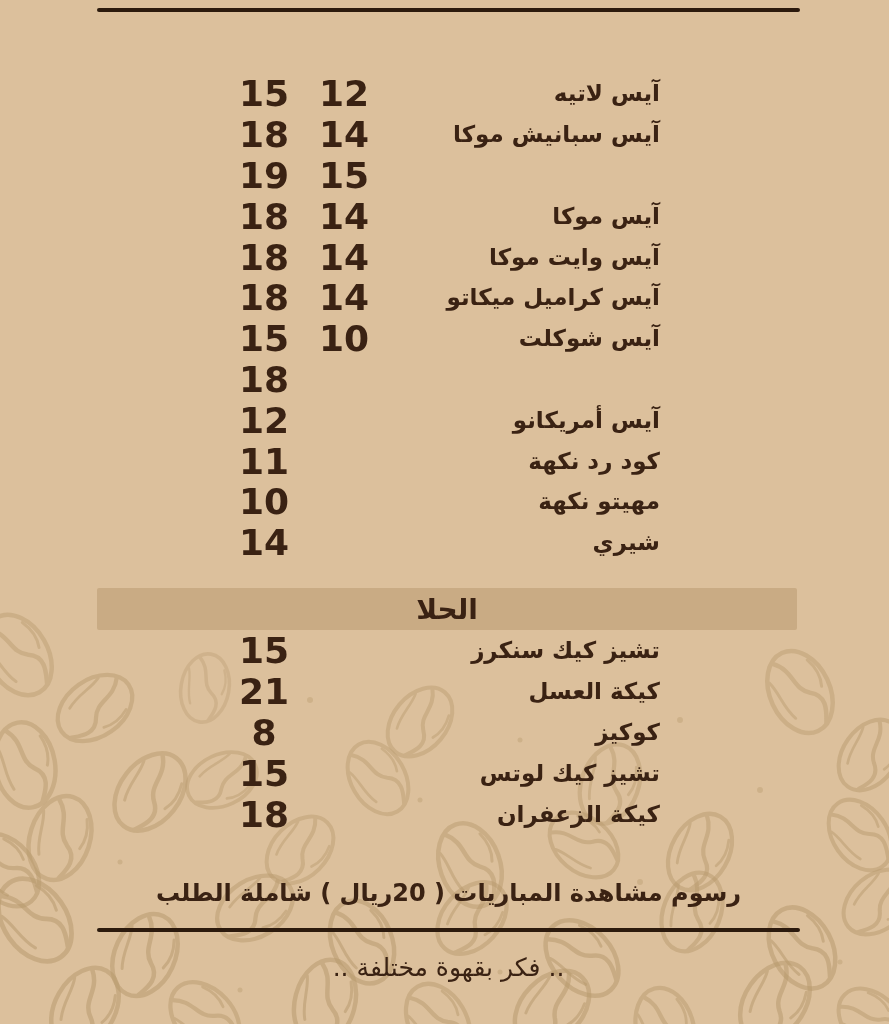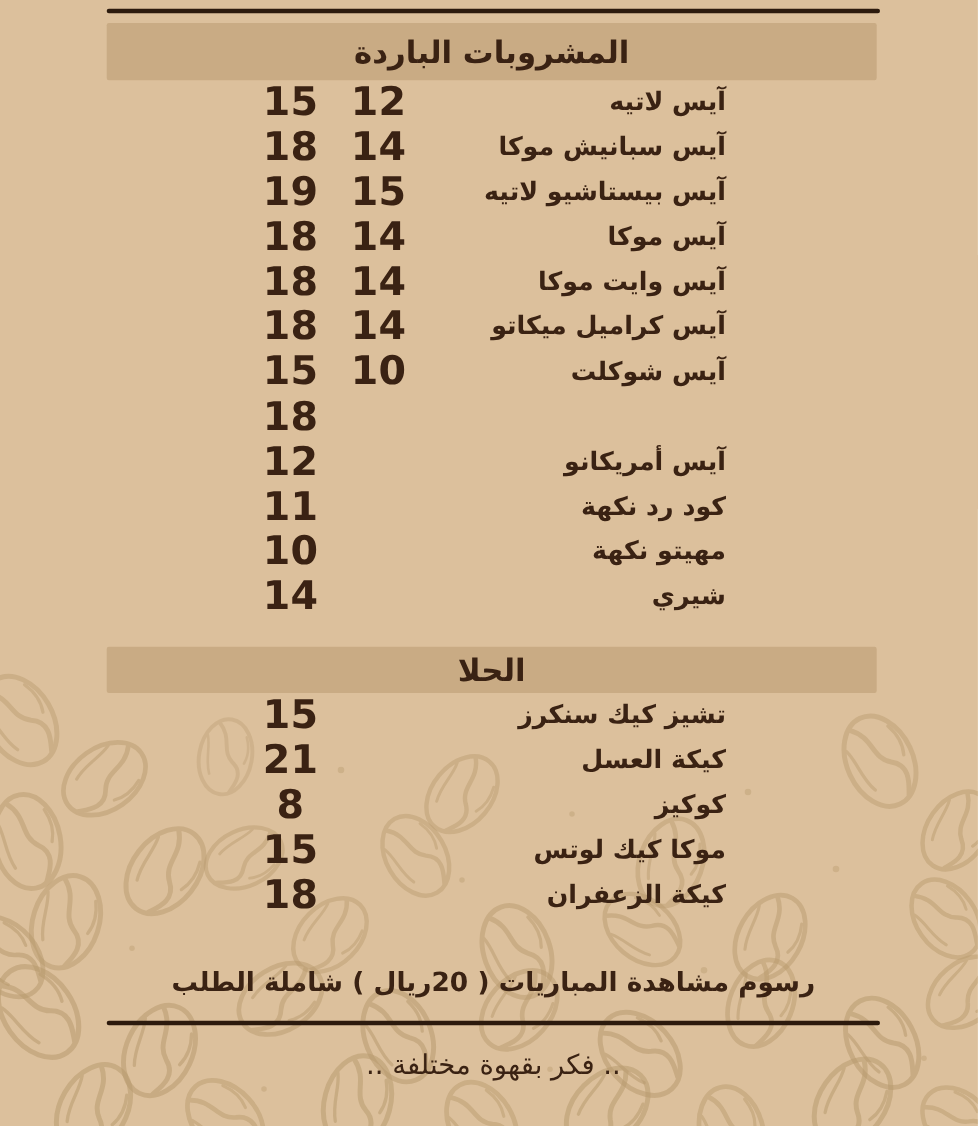--- a/index.html
+++ b/index.html
@@ -126,39 +126,35 @@
         <circle cx="640" cy="882" r="3"></circle>
       <circle cx="500" cy="972" r="2.5"></circle>
         <circle cx="840" cy="962" r="2.5"></circle>
     </g>
   </svg>
 
   <div class="content">
 
     <div class="rule top"></div>
 
-    <div class="section-bar" id="bar-cold">
-      <span class="section-title">المشروبات الباردة</span>
-    </div>
 
     <div class="menu-rows" id="rows-cold">
   <div class="menu-row">
     <span class="item-name">آيس لاتيه</span>
     <span class="price price-small">12</span>
     <span class="price price-large">15</span>
   </div>
 
   <div class="menu-row">
     <span class="item-name">آيس سبانيش موكا</span>
     <span class="price price-small">14</span>
     <span class="price price-large">18</span>
   </div>
 
   <div class="menu-row">
-    <span class="item-name">آيس بيستاشيو لاتيه</span>
     <span class="price price-small">15</span>
     <span class="price price-large">19</span>
   </div>
 
   <div class="menu-row">
     <span class="item-name">آيس موكا</span>
     <span class="price price-small">14</span>
     <span class="price price-large">18</span>
   </div>
 
@@ -227,21 +223,21 @@
     <span class="price price-large">21</span>
   </div>
 
   <div class="menu-row">
     <span class="item-name">كوكيز</span>
     <span class="price price-small"></span>
     <span class="price price-large">8</span>
   </div>
 
   <div class="menu-row">
-    <span class="item-name">موكا كيك لوتس</span>
+    <span class="item-name">تشيز كيك لوتس</span>
     <span class="price price-small"></span>
     <span class="price price-large">15</span>
   </div>
 
   <div class="menu-row">
     <span class="item-name">كيكة الزعفران</span>
     <span class="price price-small"></span>
     <span class="price price-large">18</span>
   </div>
 </div>

